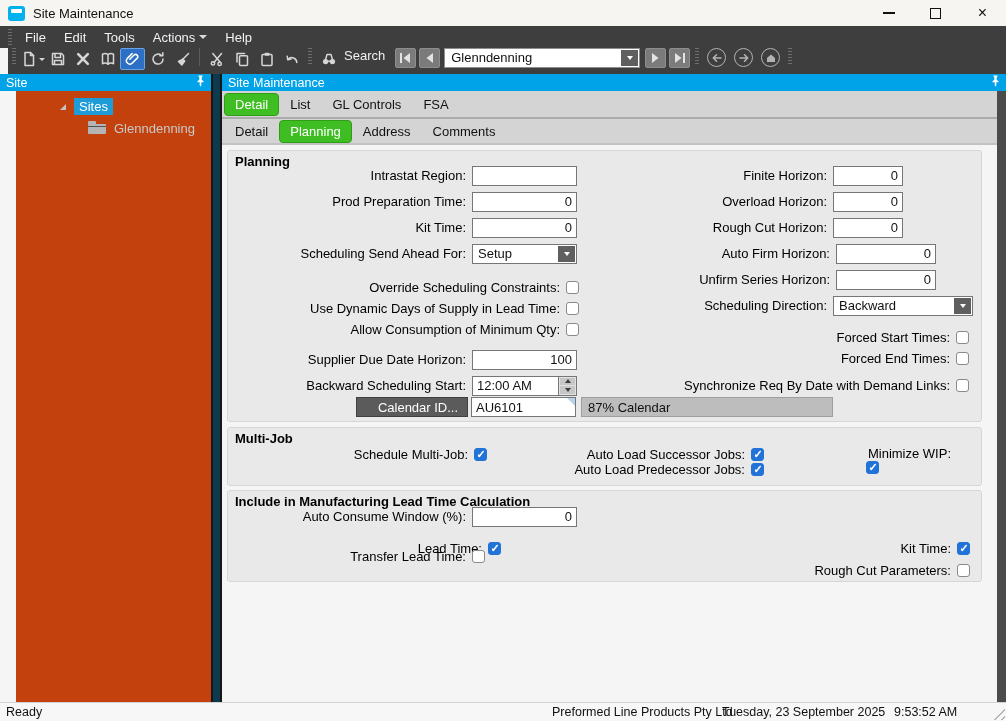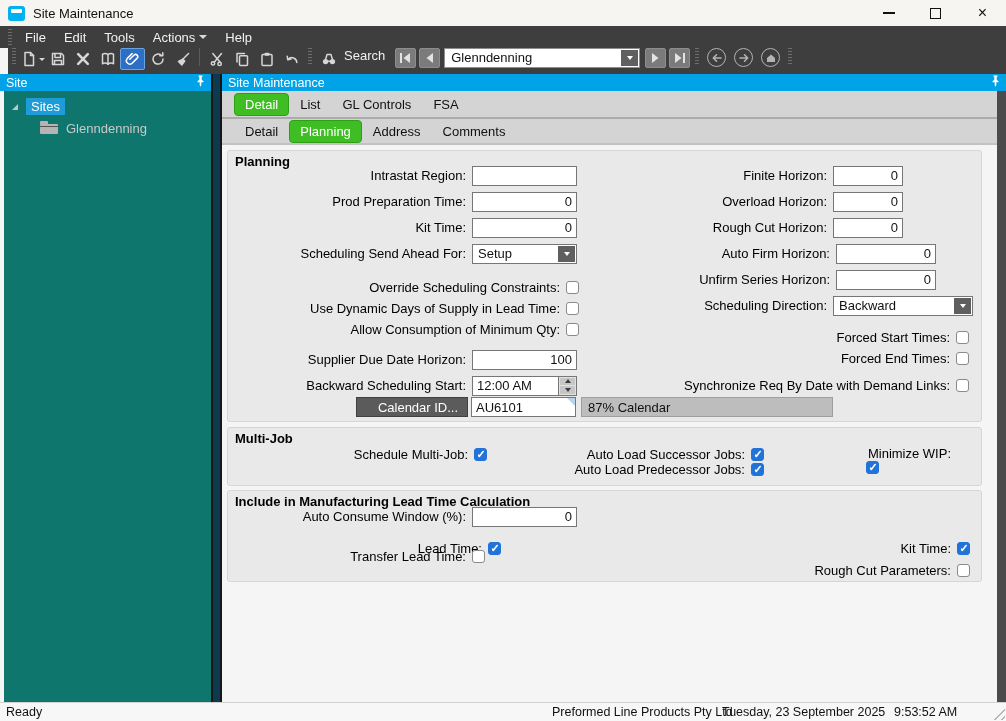--- a/index.html
+++ b/index.html
@@ -43,37 +43,37 @@
   .circlebtn { width:19px; height:19px; border:1.6px solid #b3b3b3; border-radius:50%; margin:0 4px; display:flex; align-items:center; justify-content:center; }
   .circlebtn svg { stroke:#b3b3b3; fill:none; stroke-width:1.6; stroke-linecap:round; stroke-linejoin:round; }
 
   
   .main { position:absolute; left:0; top:74px; width:1006px; height:628px; }
   .dockhdr { position:absolute; height:17px; background:#00a2e8; color:#fff; font-size:12.5px; display:flex; align-items:center; padding:0 6px; }
   .dockhdr .pin { margin-left:auto; }
   .pin svg { fill:#fff; stroke:none; }
   .left-hdr { left:0; top:0; width:211px; }
   .right-hdr { left:222px; top:0; right:0; }
-  .left-panel { position:absolute; left:4px; top:17px; width:211px; bottom:0; background:#0f766e; }
+  .left-panel { position:absolute; left:16px; top:17px; width:211px; bottom:0; background:#c2410c;padding-left:36px; }
   .splitter { position:absolute; left:211px; top:0; width:11px; bottom:0; background:#0e3a50; border-left:2px solid #161616; border-right:2px solid #161616; }
 
   
   .tree-row1 { display:flex; align-items:center; margin:7px 0 0 8px; }
   .tri { width:0; height:0; border-right:6px solid #c4c4c4; border-top:6px solid transparent; margin-right:8px; }
   .tree-root-label { background:#1e9cd7; color:#fff; font-size:13px; padding:1px 5px; }
   .tree-row2 { display:flex; align-items:center; margin:6px 0 0 36px; }
   .folder { width:18px; height:10px; background:#b4b4b4; border-radius:1px; position:relative; margin-right:8px; }
   .folder::before { content:""; position:absolute; top:-3px; left:0; width:8px; height:3px; background:#b4b4b4; border-radius:1px 1px 0 0; }
   .folder::after { content:""; position:absolute; top:2px; left:0; right:0; height:1.5px; background:#545454; }
   .tree-child-label { color:#c9c9c9; font-size:13px; }
 
   
   .right-body { position:absolute; left:222px; top:17px; right:0; bottom:0; background:#f5f5f6; }
   .right-edge { position:absolute; right:0; top:0; width:9px; bottom:0; background:#4b4b4b; }
-  .tabrow { position:relative; background:#d4d4d4; display:flex; align-items:center; width:calc(100% - 9px); padding-left:12px; }
+  .tabrow { position:relative; background:#d4d4d4; display:flex; align-items:center; width:calc(100% - 9px); padding-left:2px; }
   .tabrow1 { height:28px; border-bottom:2px solid #ababab; }
   .tabrow2 { height:26px; border-bottom:2px solid #c2c2c2; }
   .tab { font-size:13px; color:#111; padding:4px 11px; }
   .tab.active { background:#3fbe23; color:#fff; border:1.5px solid #2f9e16; border-radius:4px; padding:3px 10px; }
 
   
   .form { position:absolute; left:0; top:56px; right:9px; bottom:0; background:#f5f5f6; }
   .group { position:absolute; left:5px; width:755px; background:#e9e9ea; border:1px solid #d6d6d7; border-radius:3px; }
   .g1 { top:3px;  height:272px; }
   .g2 { top:280px; height:59px; }

